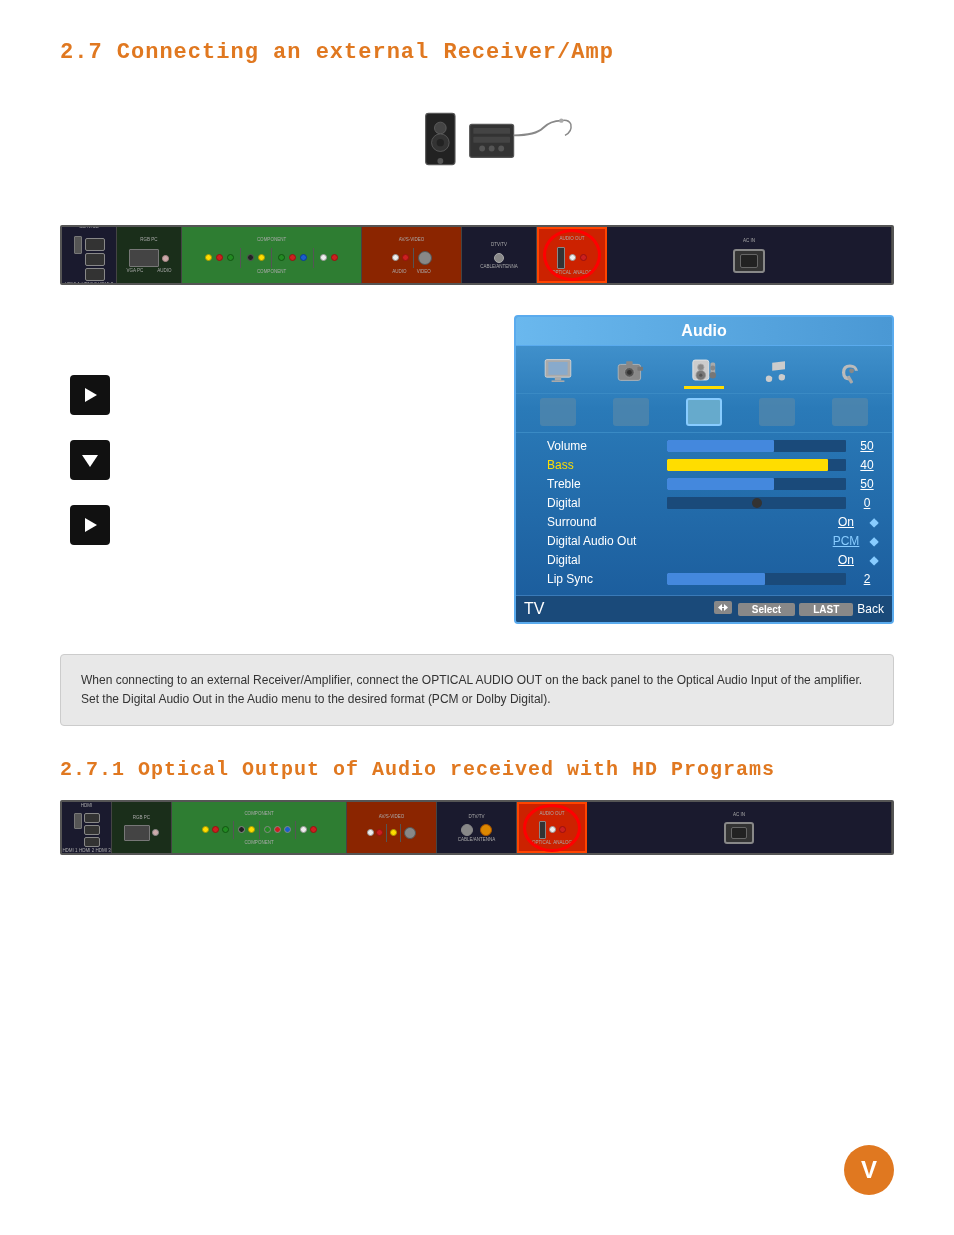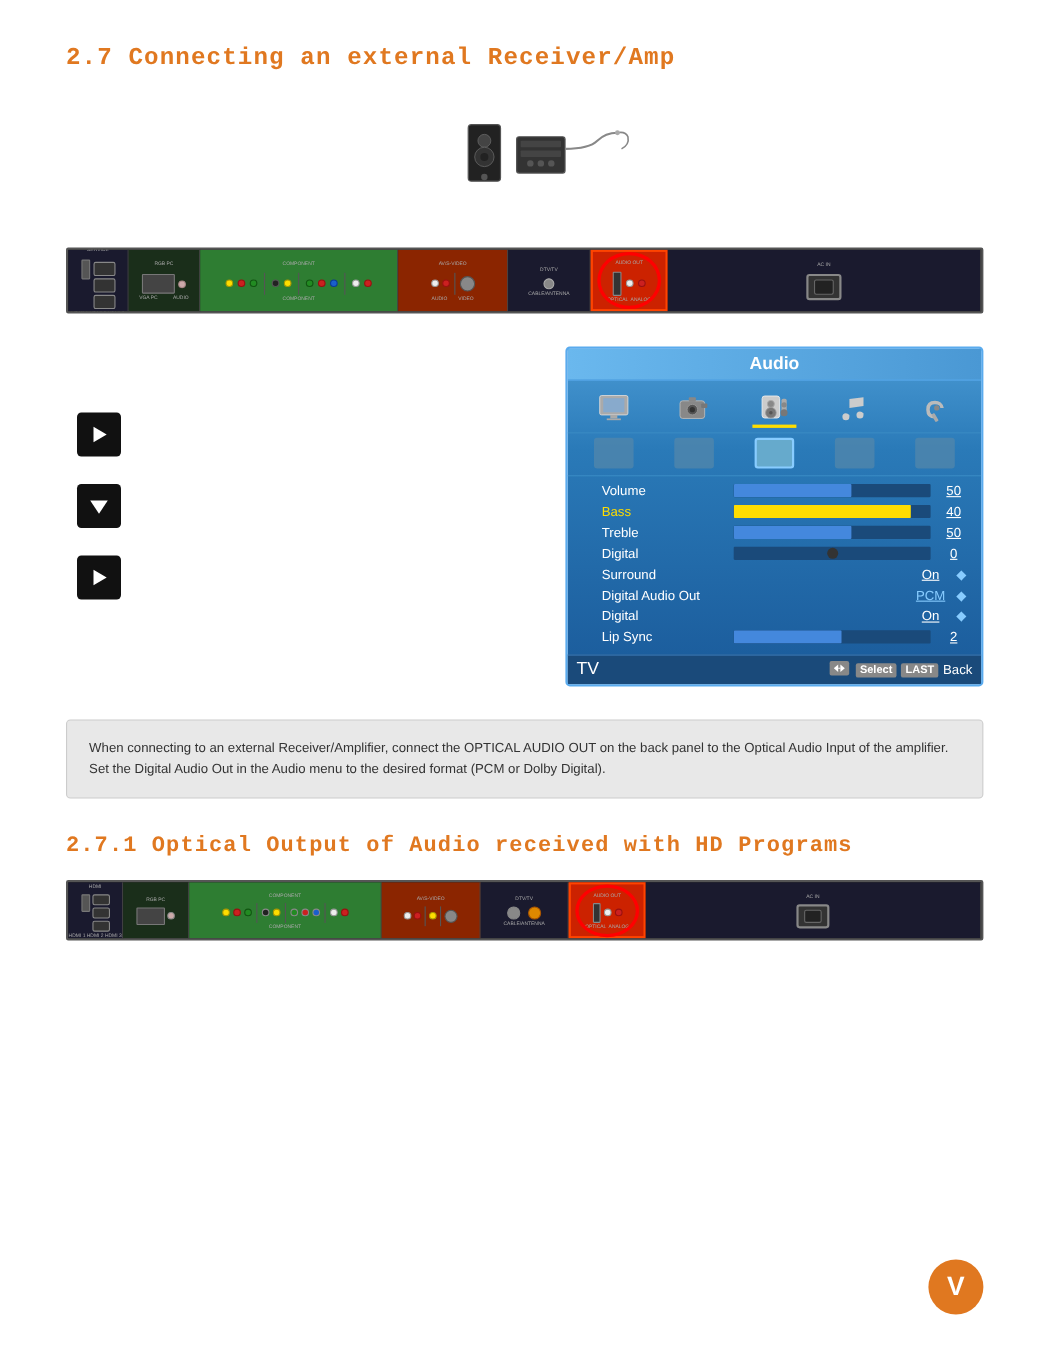--- a/index.html
+++ b/index.html
@@ -219,21 +219,21 @@
     .footer-nav {
       display: flex;
       align-items: center;
       gap: 4px;
       font-size: 11px;
     }
 
     .nav-button {
       background: #888;
       color: white;
-      padding: 1px 4px;
+      padding: 1px 14px;
       border-radius: 2px;
       font-size: 10px;
       font-weight: bold;
     }
 
     
     .note-box {
       width: 100%;
       background: #e8e8e8;
       border: 1px solid #ccc;

